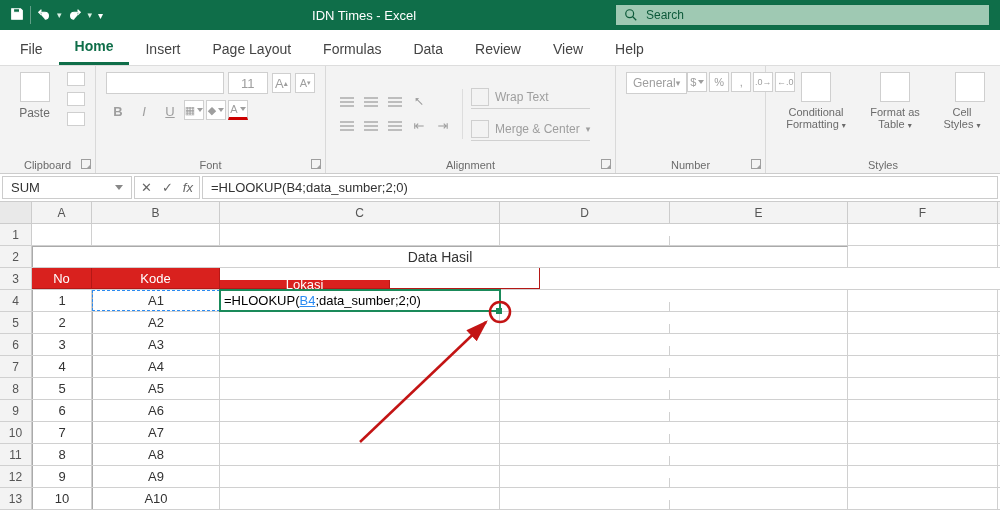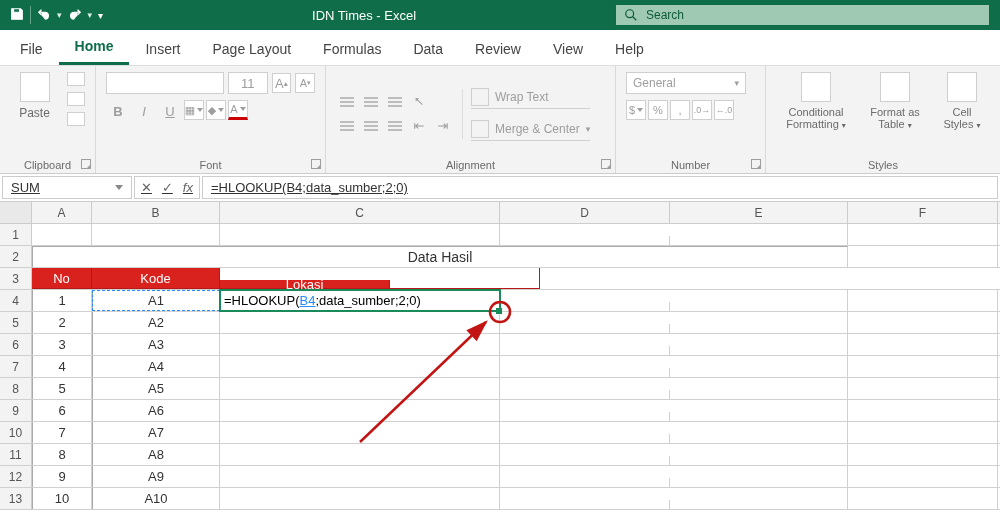--- a/index.html
+++ b/index.html
@@ -45,21 +45,21 @@
   .align-col { display:flex; flex-direction:column; gap:4px;}
   .align-row { display:flex; gap:2px;}
   .align-btn { width:22px; height:20px; display:flex;align-items:center;justify-content:center;}
   .align-btn span{display:block;width:14px;height:2px;background:#bdbdbd;box-shadow:0 4px 0 #bdbdbd,0 -4px 0 #bdbdbd;}
   .wrap-merge { display:flex; flex-direction:column; gap:10px; font-size:12px;}
   .wrap-merge .row { display:flex; align-items:center; gap:6px; white-space:nowrap;}
   .wrap-merge .ico { width:18px;height:18px;border:1px solid #cfcfcf;}
   .num-box { width:120px;height:22px;border:1px solid #cfcfcf;background:#fff;display:flex;align-items:center;padding:0 6px;justify-content:space-between;font-size:12px;}
 
   
-  .fbar { height: 28px; display:flex; align-items:stretch; border-bottom:1px solid #ccc; font-size:13px;text-decoration:underline;}
+  .fbar { height: 28px; display:flex; align-items:stretch; border-bottom:1px solid #ccc; font-size:13px;}
   .name-box { width:130px; border:1px solid #ccc; margin:2px; display:flex; align-items:center; padding:0 8px; justify-content:space-between;}
   .name-box .dd { border-left:4px solid transparent;border-right:4px solid transparent;border-top:5px solid #888;width:0;height:0;}
   .fbar-btns { display:flex; align-items:center; border:1px solid #ccc; margin:2px 0 2px 0; padding:0 6px; gap:10px;}
   .fbar-btns span { color:#666; font-size:13px; font-style:italic;}
   .fbar-input { flex:1; border:1px solid #ccc; margin:2px; display:flex; align-items:center; padding:0 8px;}
 
   
   .sheet { position:relative; }
   .col-headers { display:flex; height:22px; background:#f3f3f3; border-bottom:1px solid #ccc;}
   .corner { width:32px; border-right:1px solid #ccc; background:#e9e9e9;}
@@ -211,21 +211,21 @@
             <span>Merge &amp; Center</span> 
             <span style="font-size:9px;">▾</span>
           </div>
       </div>
     </div>
     <div class="group-label">Alignment</div>
     <div class="dialog-launcher"></div>
   </div>
 
   <div class="group" style="width:150px;">
-    <div style="display:flex;flex-direction:column;flex:1;gap:6px;">
+    <div style="display:flex;flex-direction:row;flex:1;gap:0;">
       <div class="num-box">
           <span>General</span>
           <span style="font-size:9px;">▾</span>
         </div>
       <div class="align-row">
         <div class="sq-btn dd">$</div>
         <div class="sq-btn">%</div>
         <div class="sq-btn">,</div>
         <div class="sq-btn" style="font-size:9px;">.0→</div>
         <div class="sq-btn" style="font-size:9px;">←.0</div>
@@ -238,21 +238,21 @@
   <div class="group" style="flex:1;border-right:none;">
     <div class="group-inner" style="justify-content:center;gap:14px;">
       <div class="big-btn" style="width:70px;">
         <div class="icon"></div>
         <div style="font-size:11px;color:#6b6b6b;text-align:center;line-height:1.1;"><span>Conditional Formatting</span> <span style="font-size:8px;">▾</span></div>
       </div>
       <div class="big-btn" style="width:60px;">
         <div class="icon"></div>
         <div style="font-size:11px;color:#6b6b6b;text-align:center;line-height:1.1;"><span>Format as Table</span> <span style="font-size:8px;">▾</span></div>
       </div>
-      <div class="big-btn" style="width:46px;">
+      <div class="big-btn" style="width:46px;align-items:flex-end;">
         <div class="icon"></div>
         <div style="font-size:11px;color:#6b6b6b;text-align:center;line-height:1.1;"><span>Cell Styles</span> <span style="font-size:8px;">▾</span></div>
       </div>
     </div>
     <div class="group-label">Styles</div>
   </div>
 </div>
 
 <div class="fbar">
   <div class="name-box">

